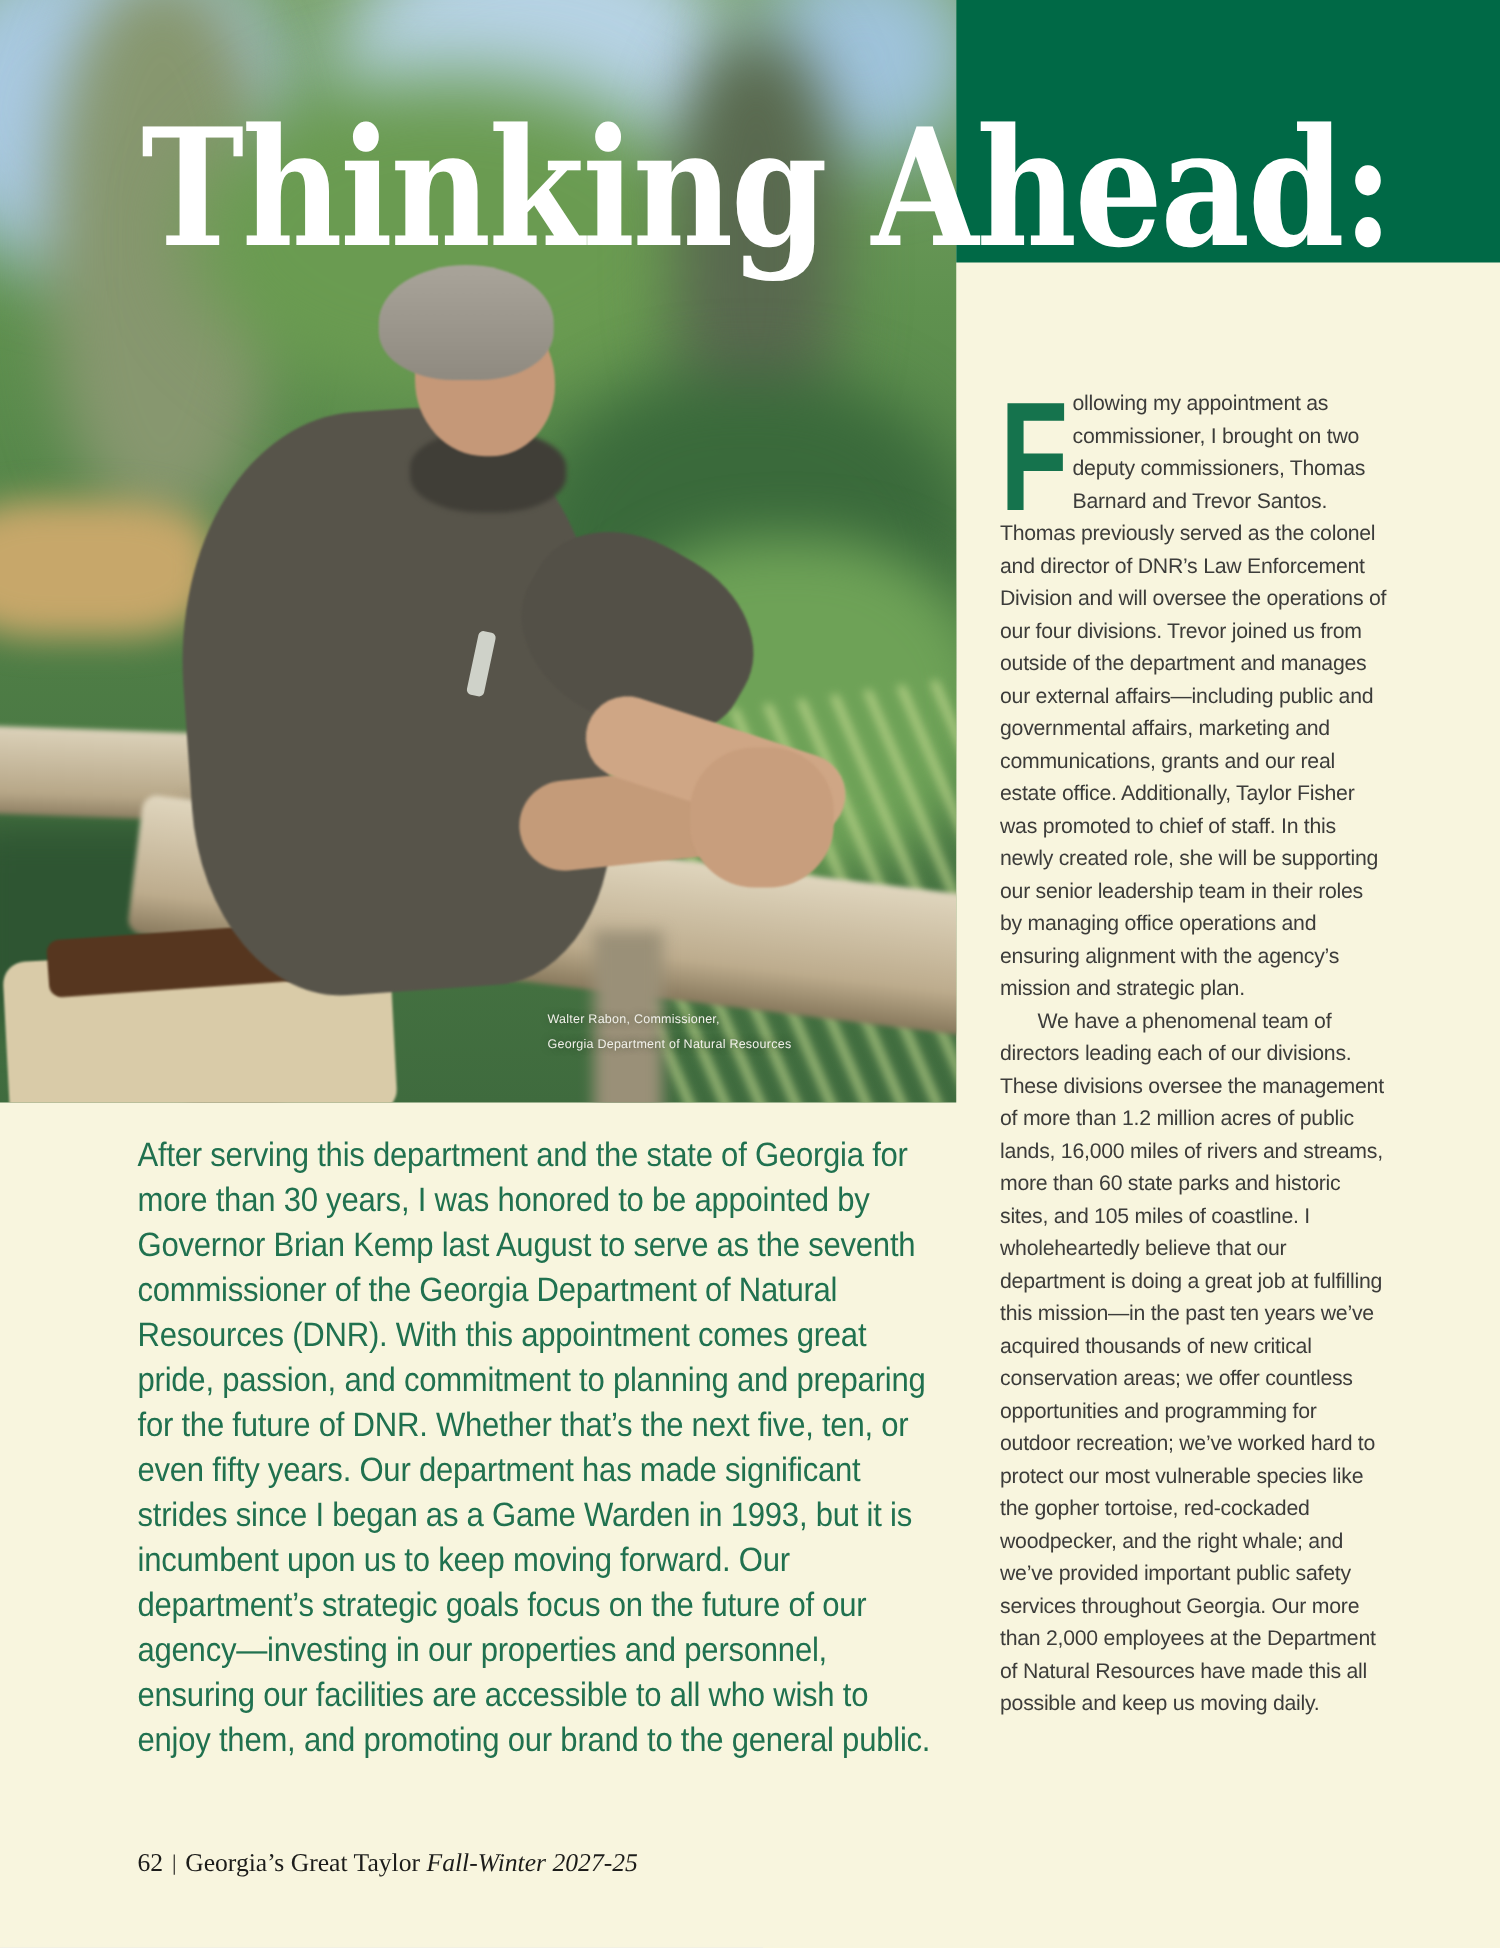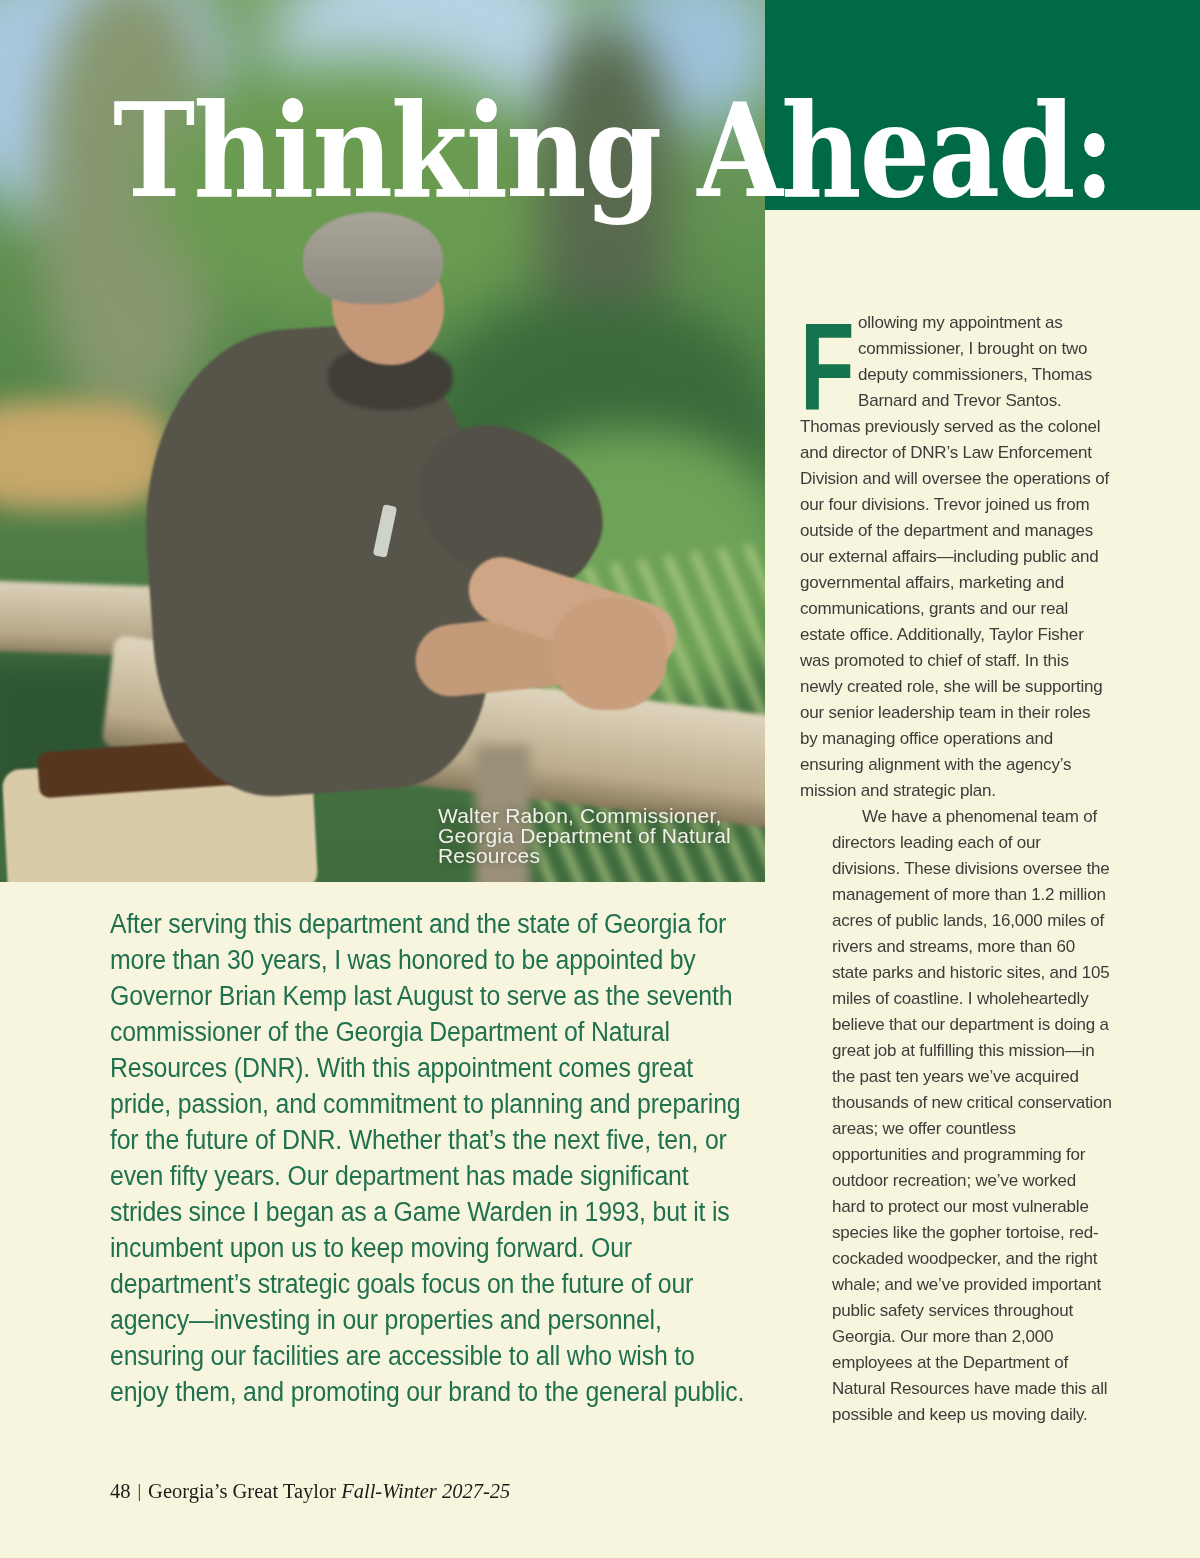--- a/index.html
+++ b/index.html
@@ -43,21 +43,21 @@
   .man-forearm1{left:415px;top:615px;width:255px;height:72px;background:#c49b79;border-radius:40px;transform:rotate(-6deg);filter:blur(1px);}
   .man-forearm2{left:465px;top:580px;width:215px;height:66px;background:#cfa685;border-radius:40px;transform:rotate(18deg);filter:blur(1px);}
   .man-hands{left:552px;top:598px;width:115px;height:112px;background:#c89e7d;border-radius:45%;filter:blur(1px);}
   .man-face{left:332px;top:243px;width:112px;height:122px;background:#c59878;border-radius:48% 52% 46% 50%;filter:blur(1px);}
   .man-hair{left:303px;top:212px;width:140px;height:92px;background:linear-gradient(180deg,#a9a49a,#8f8a80);
     border-radius:50% 50% 42% 42%;filter:blur(1px);}
   .man-belt{left:38px;top:742px;width:300px;height:46px;background:#56361f;border-radius:10px;transform:rotate(-4deg);filter:blur(1px);}
   .man-pants{left:5px;top:762px;width:310px;height:135px;background:#d9cba8;border-radius:18px;transform:rotate(-3deg);filter:blur(1px);}
   .photo-caption{
     position:absolute;left:438px;top:806px;color:#f1f0ea;
-    font-size:21px;line-height:20px;letter-spacing:0.2px;
+    font-size:10px;line-height:20px;letter-spacing:0.2px;
     text-shadow:0 0 6px rgba(40,60,35,.55);
   }
   
   .green-block{position:absolute;left:765px;top:0;width:435px;height:210px;background:#006946;}
   
   .title{
     position:absolute;left:113px;top:86px;margin:0;z-index:5;
     font-family:"DejaVu Serif",serif;font-weight:bold;color:#ffffff;
     font-size:130px;line-height:1;white-space:nowrap;letter-spacing:-2px;
     transform:scaleX(0.85);transform-origin:0 0;
@@ -68,21 +68,21 @@
     transform:scaleX(0.92);transform-origin:0 0;
     color:#20714f;font-size:27px;line-height:36px;letter-spacing:-0.2px;
   }
   .intro p{margin:0;}
   
   .article{
     position:absolute;left:800px;top:310px;width:312px;
     color:#3c3c3a;font-size:17px;line-height:26px;letter-spacing:-0.2px;
   }
   .article p{margin:0;}
-  .article p.indent{text-indent:30px;margin-left:32px;}
+  .article p.indent{text-indent:30px;}
   .dropcap{float:left;width:50px;height:98px;margin:4px 8px 0 0;position:relative;}
   .dropcap .g{
     position:absolute;left:0;top:-10px;color:#15734d;
     font-size:124px;line-height:1;font-weight:bold;
     transform:scaleX(0.72);transform-origin:0 0;
   }
   
   .footer{
     position:absolute;left:110px;top:1480px;
     font-family:"Liberation Serif",serif;font-size:20.5px;color:#1c1c1a;
@@ -139,17 +139,17 @@
   <section class="article">
     <p>
       <span class="dropcap">
           <span class="g">F</span>
         </span><span>ollowing my appointment as commissioner, I brought on two deputy commissioners, Thomas Barnard and Trevor Santos. Thomas previously served as the colonel and director of DNR’s Law Enforcement Division and will oversee the operations of our four divisions. Trevor joined us from outside of the department and manages our external affairs—including public and governmental affairs, marketing and communications, grants and our real estate office. Additionally, Taylor Fisher was promoted to chief of staff. In this newly created role, she will be supporting our senior leadership team in their roles by managing office operations and ensuring alignment with the agency’s mission and strategic plan.</span>
     </p>
     <p class="indent">We have a phenomenal team of directors leading each of our divisions. These divisions oversee the management of more than 1.2 million acres of public lands, 16,000 miles of rivers and streams, more than 60 state parks and historic sites, and 105 miles of coastline. I wholeheartedly believe that our department is doing a great job at fulfilling this mission—in the past ten years we’ve acquired thousands of new critical conservation areas; we offer countless opportunities and programming for outdoor recreation; we’ve worked hard to protect our most vulnerable species like the gopher tortoise, red-cockaded woodpecker, and the right whale; and we’ve provided important public safety services throughout Georgia. Our more than 2,000 employees at the Department of Natural Resources have made this all possible and keep us moving daily.</p>
   </section>
 
   <div class="footer">
-    <span>48</span><span class="sep">|</span><span>Georgia’s Great Taylor</span>
+    <span>62</span><span class="sep">|</span><span>Georgia’s Great Taylor</span>
     <span class="issue">Fall-Winter 2027-25</span>
   </div>
 
 </div>
 
 </body></html>

